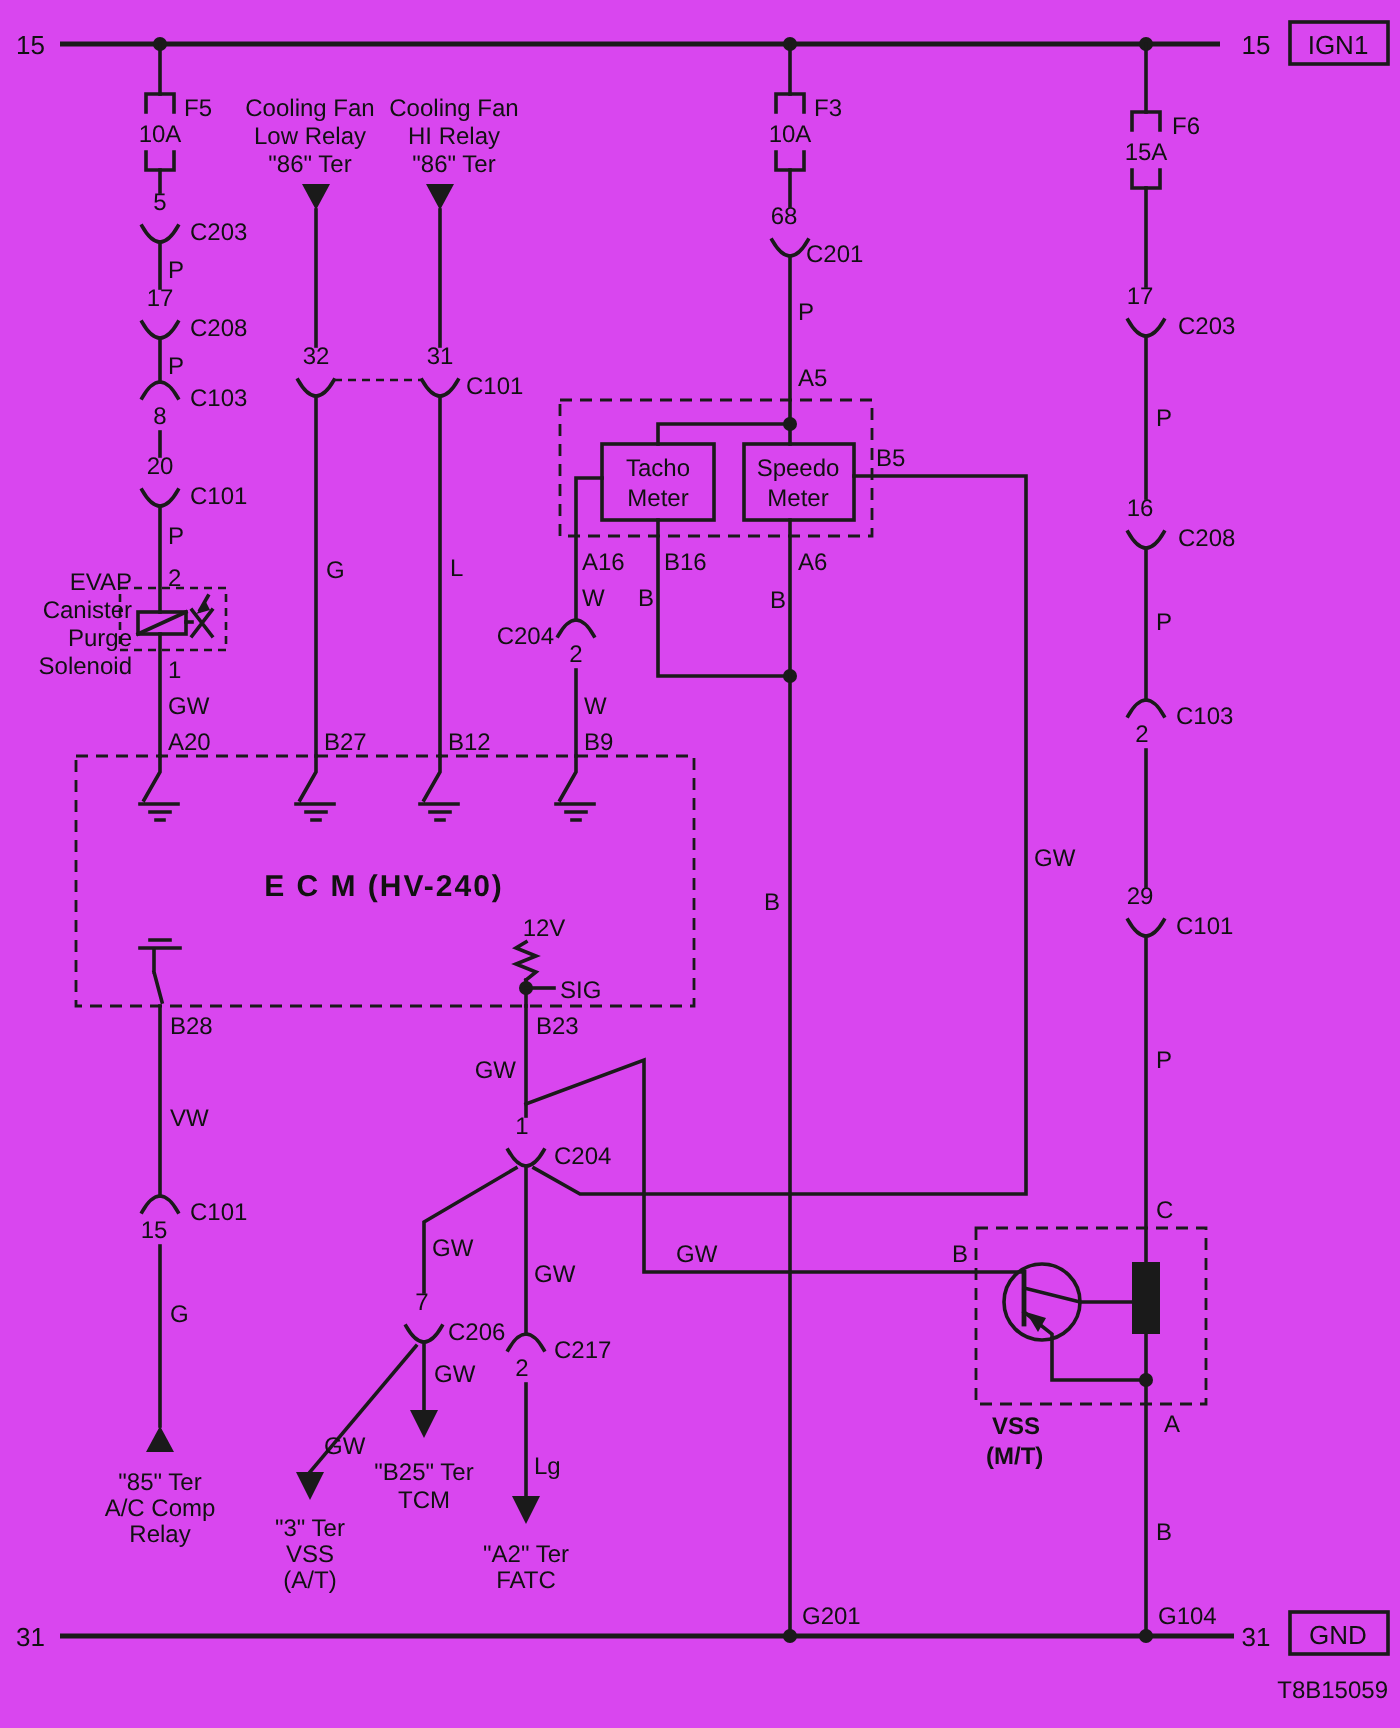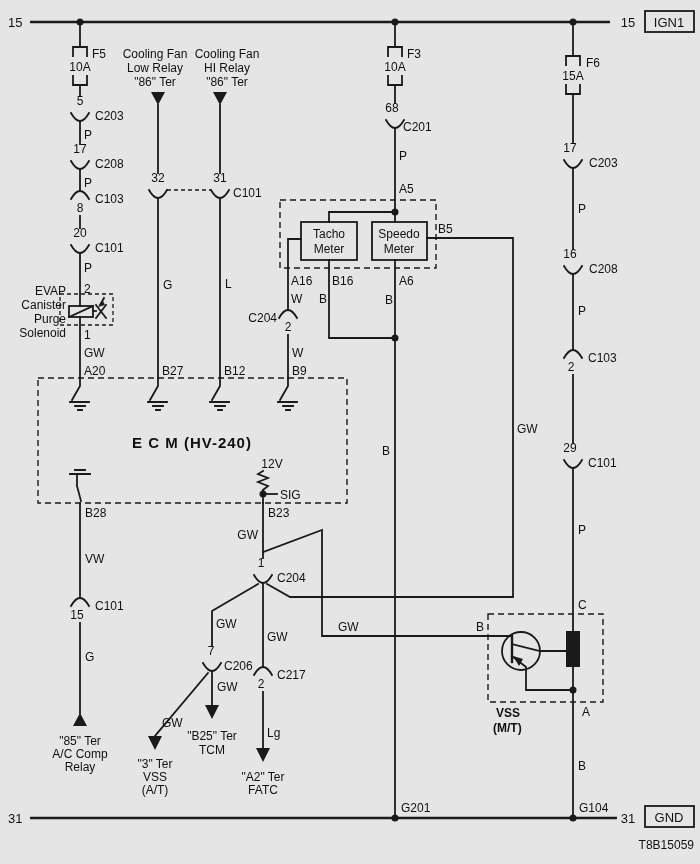--- a/index.html
+++ b/index.html
@@ -1,16 +1,16 @@
 <!DOCTYPE html>
 <html><head>
 <meta charset="utf-8">
 <style>
   html,body{margin:0;padding:0;background:#fff;}
-  #stage{width:700px;height:864px;position:relative;background:#e5e5e5;}
+  #stage{width:700px;height:864px;position:relative;background:#d946ef;}
   svg text{font-family:"Liberation Sans","DejaVu Sans",sans-serif;font-size:12px;fill:#111;}
   .ctr{text-anchor:middle;}
   .end{text-anchor:end;}
   .bb{font-weight:bold;}
   .ecm-t{font-size:15px;font-weight:bold;letter-spacing:1px;}
   .box-t{font-size:13px;}
   .w{stroke:#1a1a1a;stroke-width:1.8;fill:none;stroke-linecap:square;}
   .rail{stroke:#1a1a1a;stroke-width:2.5;fill:none;}
   .bx{stroke:#1a1a1a;stroke-width:1.8;fill:none;}
   .db{stroke:#1a1a1a;stroke-width:1.4;fill:none;stroke-dasharray:6 4;}

